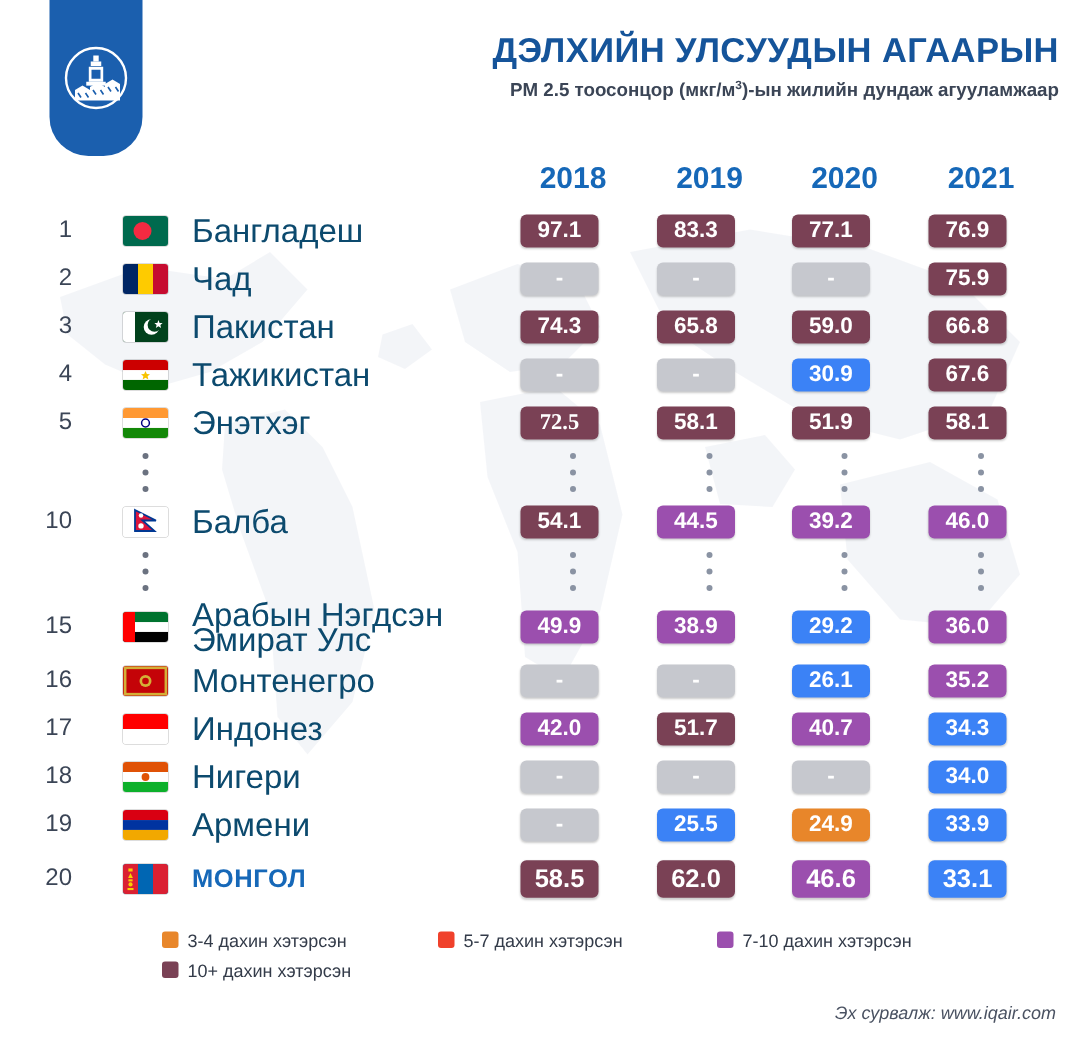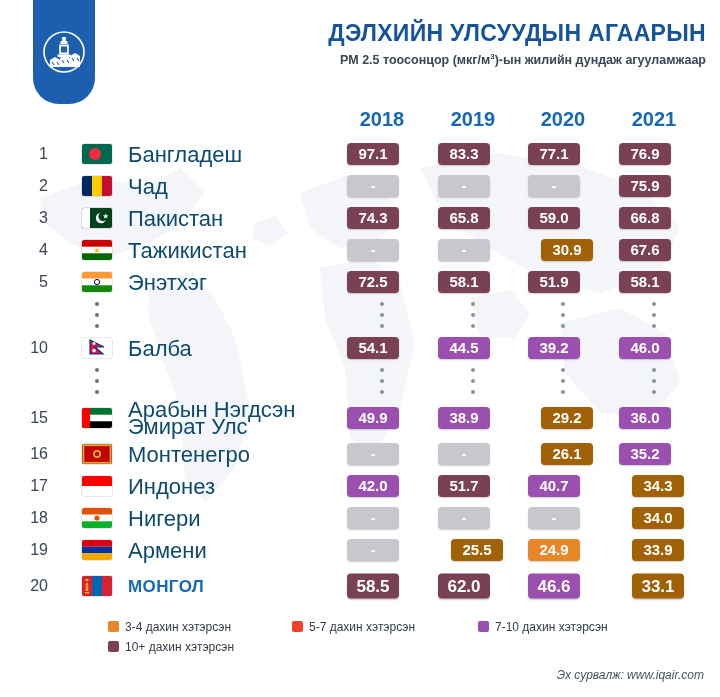--- a/index.html
+++ b/index.html
@@ -72,21 +72,21 @@
   
   .pill{
     position:absolute;top:50%;transform:translateY(-50%);
     width:52px;height:22px;line-height:22px;border-radius:4px;
     text-align:center;color:#fff;font-weight:bold;font-size:15px;
     box-shadow:0 1px 1.5px rgba(0,0,0,.2);
   }
   .row.mongolia .pill{height:25px;line-height:25px;font-size:17px;}
   .c-maroon{background:#7A4155;}
   .c-purple{background:#9B4FAE;}
-  .c-red{background:#a16207;margin-left:13px;}
+  .c-red{background:#3b82f6;}
   .c-orange{background:#E8862A;}
   .c-gray{background:#C6C8CE;}
   .c-gray.dash{color:#ffffff;}
 
   
   .dots{position:absolute;width:4px;}
   .dots i{
     display:block;width:4px;height:4px;border-radius:50%;
     background:#6b7280;margin-bottom:7px;
   }
@@ -217,21 +217,21 @@
         <div class="rank">5</div>
         <div class="flag">
           <svg viewBox="0 0 30 20">
             <rect width="30" height="6.7" fill="#ff9933"></rect>
             <rect y="6.7" width="30" height="6.6" fill="#fff"></rect>
             <rect y="13.3" width="30" height="6.7" fill="#138808"></rect>
             <circle cx="15" cy="10" r="2.6" fill="none" stroke="#000080" stroke-width="1"></circle>
           </svg>
         </div>
         <div class="cname">Энэтхэг</div>
-        <div class="pill c-maroon" style="left: 347px;">72.5</div>
+        <div class="pill c-maroon" style="left: 347px; font-family: Liberation Serif, serif;">72.5</div>
         <div class="pill c-maroon" style="left: 438px;">58.1</div>
         <div class="pill c-maroon" style="left: 528px;">51.9</div>
         <div class="pill c-maroon" style="left: 619px;">58.1</div>
       </div>
       <div class="row" style="height: 34px; position: relative;">
         <div class="dots" style="left: 95px; top: 4px;">
           <i></i>
           <i></i>
           <i></i>
         </div>

